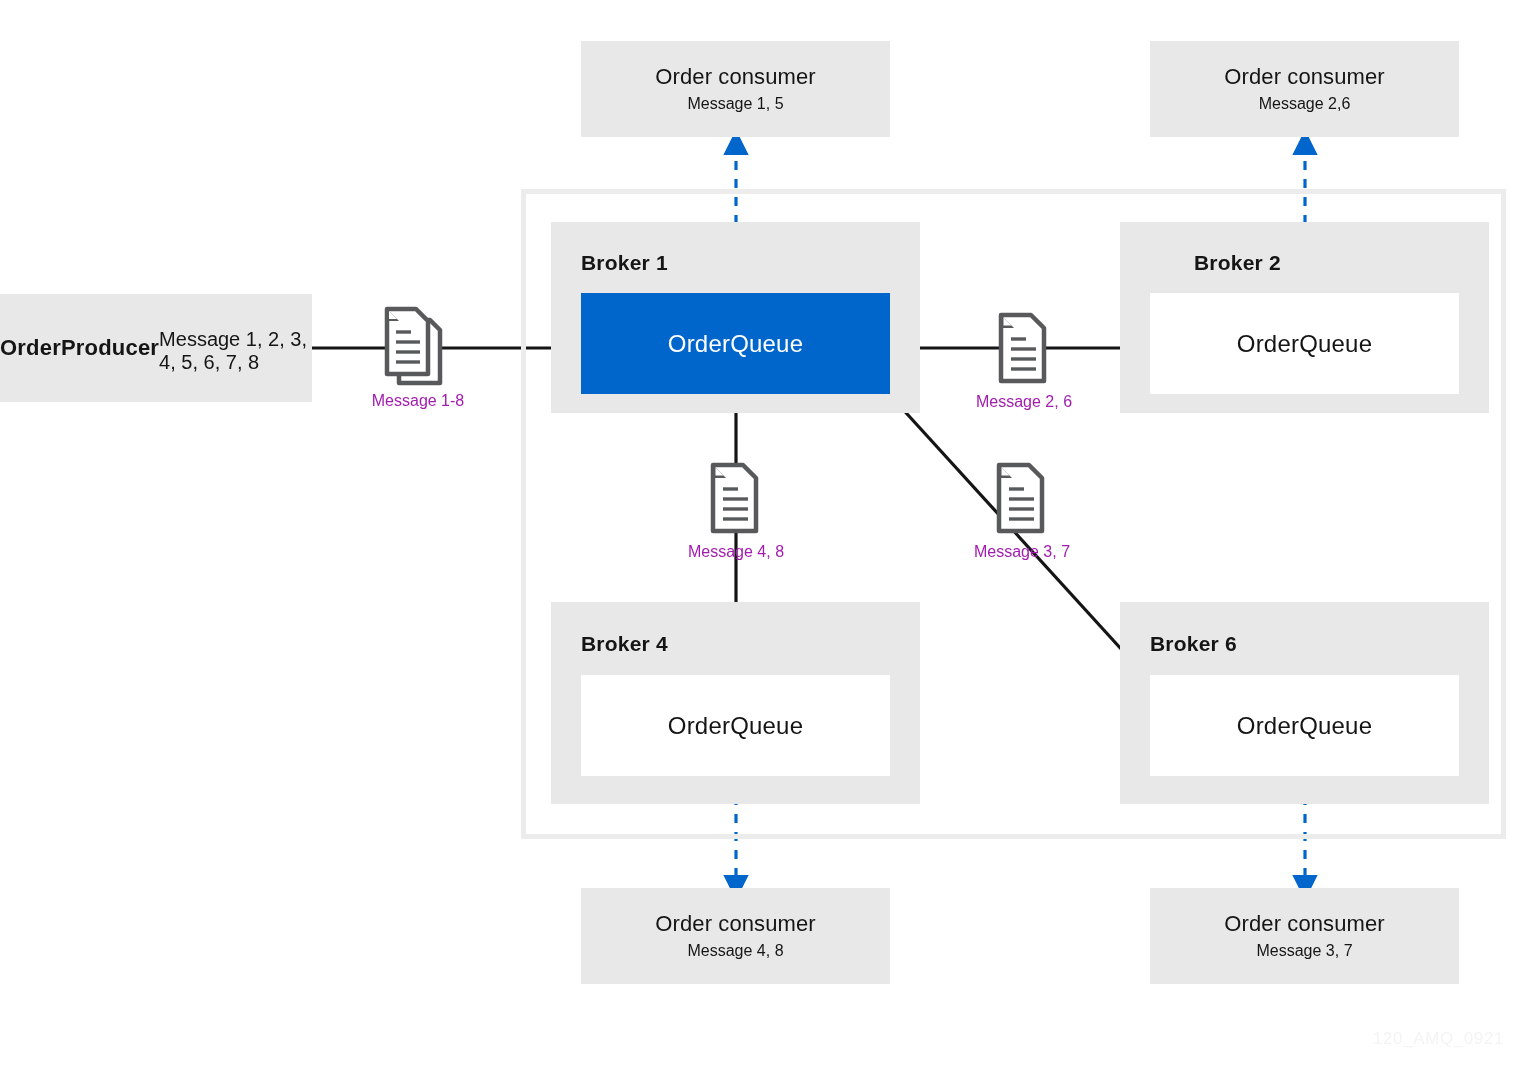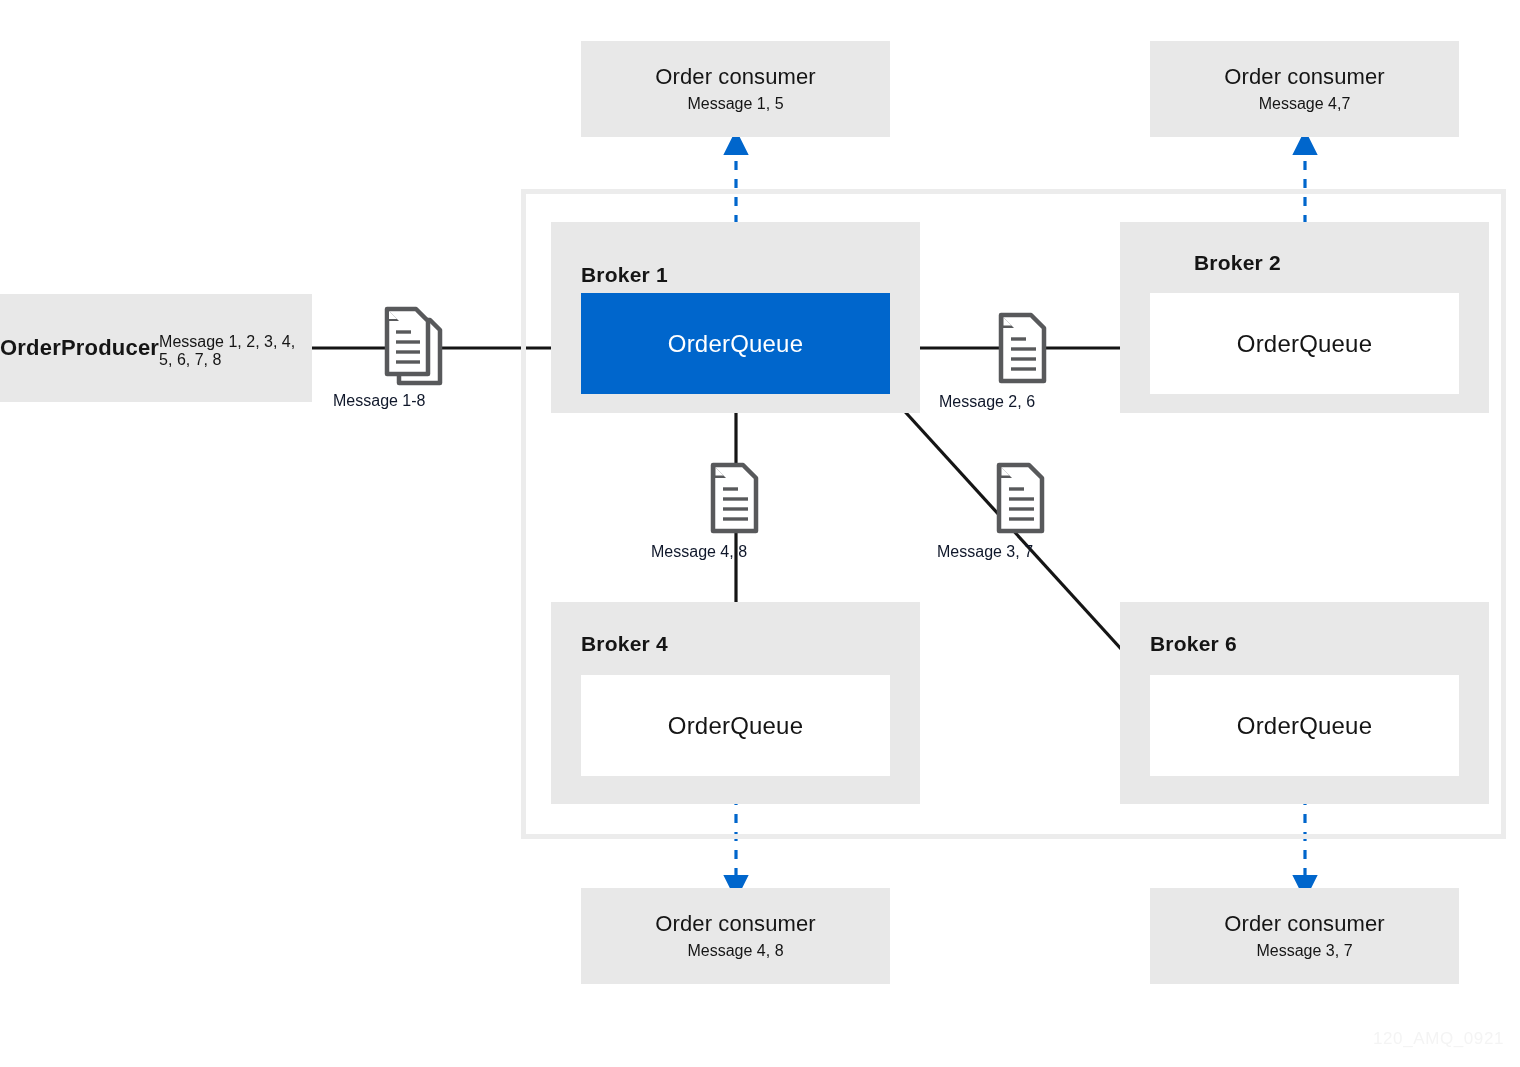--- a/index.html
+++ b/index.html
@@ -55,21 +55,21 @@
     align-items: center;
     justify-content: center;
   }
   .producer-title {
     font-size: 22px;
     font-weight: bold;
     color: #151515;
     letter-spacing: 0.2px;
   }
   .producer-sub {
-    font-size: 16px;
+    font-size: 20px;
     color: #151515;
     margin-top: 5px;
   }
   
   #cluster-frame {
     position: absolute;
     left: 521px;
     top: 189px;
     width: 985px;
     height: 650px;
@@ -102,23 +102,23 @@
     background: #0066cc;
     color: #ffffff;
   }
   
   .msg-icon {
     position: absolute;
   }
   .msg-caption {
     position: absolute;
     font-size: 16px;
-    color: #0f172a;
+    color: #a21caf;
     white-space: nowrap;
-    text-align: left;
+    text-align: center;
   }
   
   #lines {
     position: absolute;
     left: 0;
     top: 0;
     width: 1520px;
     height: 1067px;
     pointer-events: none;
   }
@@ -186,35 +186,35 @@
     <div class="producer-sub">Message 1, 2, 3, 4, 5, 6, 7, 8</div>
   </div>
 
   <div class="consumer-box" style="left:581px; top:41px; width:309px; height:96px;">
     <div class="consumer-title">Order consumer</div>
     <div class="consumer-sub">Message 1, 5</div>
   </div>
 
   <div class="consumer-box" style="left:1150px; top:41px; width:309px; height:96px;">
     <div class="consumer-title">Order consumer</div>
-    <div class="consumer-sub">Message 4,7</div>
+    <div class="consumer-sub">Message 2,6</div>
   </div>
 
   <div class="consumer-box" style="left:581px; top:888px; width:309px; height:96px;">
     <div class="consumer-title">Order consumer</div>
     <div class="consumer-sub">Message 4, 8</div>
   </div>
 
   <div class="consumer-box" style="left:1150px; top:888px; width:309px; height:96px;">
     <div class="consumer-title">Order consumer</div>
     <div class="consumer-sub">Message 3, 7</div>
   </div>
 
   <div class="gray-box" style="left:551px; top:222px; width:369px; height:191px;"></div>
-  <div class="broker-label" style="left:581px; top:263px;">Broker 1</div>
+  <div class="broker-label" style="left:581px; top:251px;">Broker 1</div>
   <div class="queue-box queue-blue" style="left:581px; top:293px; width:309px; height:101px;">OrderQueue</div>
 
   <div class="gray-box" style="left:1120px; top:222px; width:369px; height:191px;"></div>
   <div class="broker-label" style="left:1150px; top:251px;margin-left:44px;">Broker 2</div>
   <div class="queue-box queue-white" style="left:1150px; top:293px; width:309px; height:101px;">OrderQueue</div>
 
   <div class="gray-box" style="left:551px; top:602px; width:369px; height:202px;"></div>
   <div class="broker-label" style="left:581px; top:632px;">Broker 4</div>
   <div class="queue-box queue-white" style="left:581px; top:675px; width:309px; height:101px;">OrderQueue</div>
 

